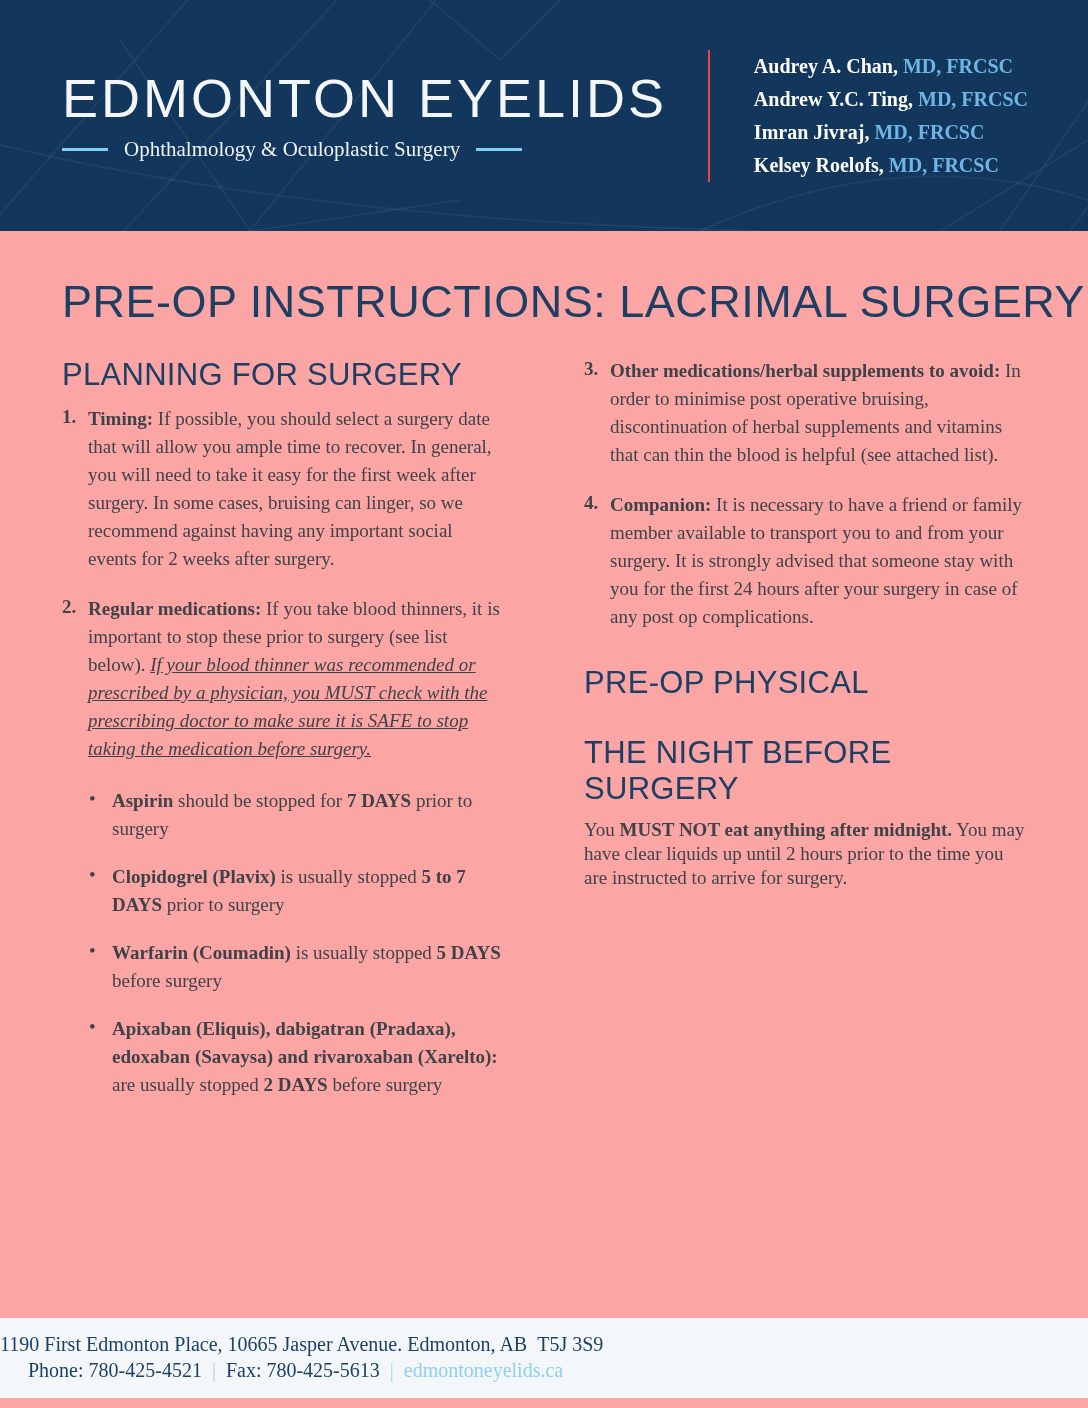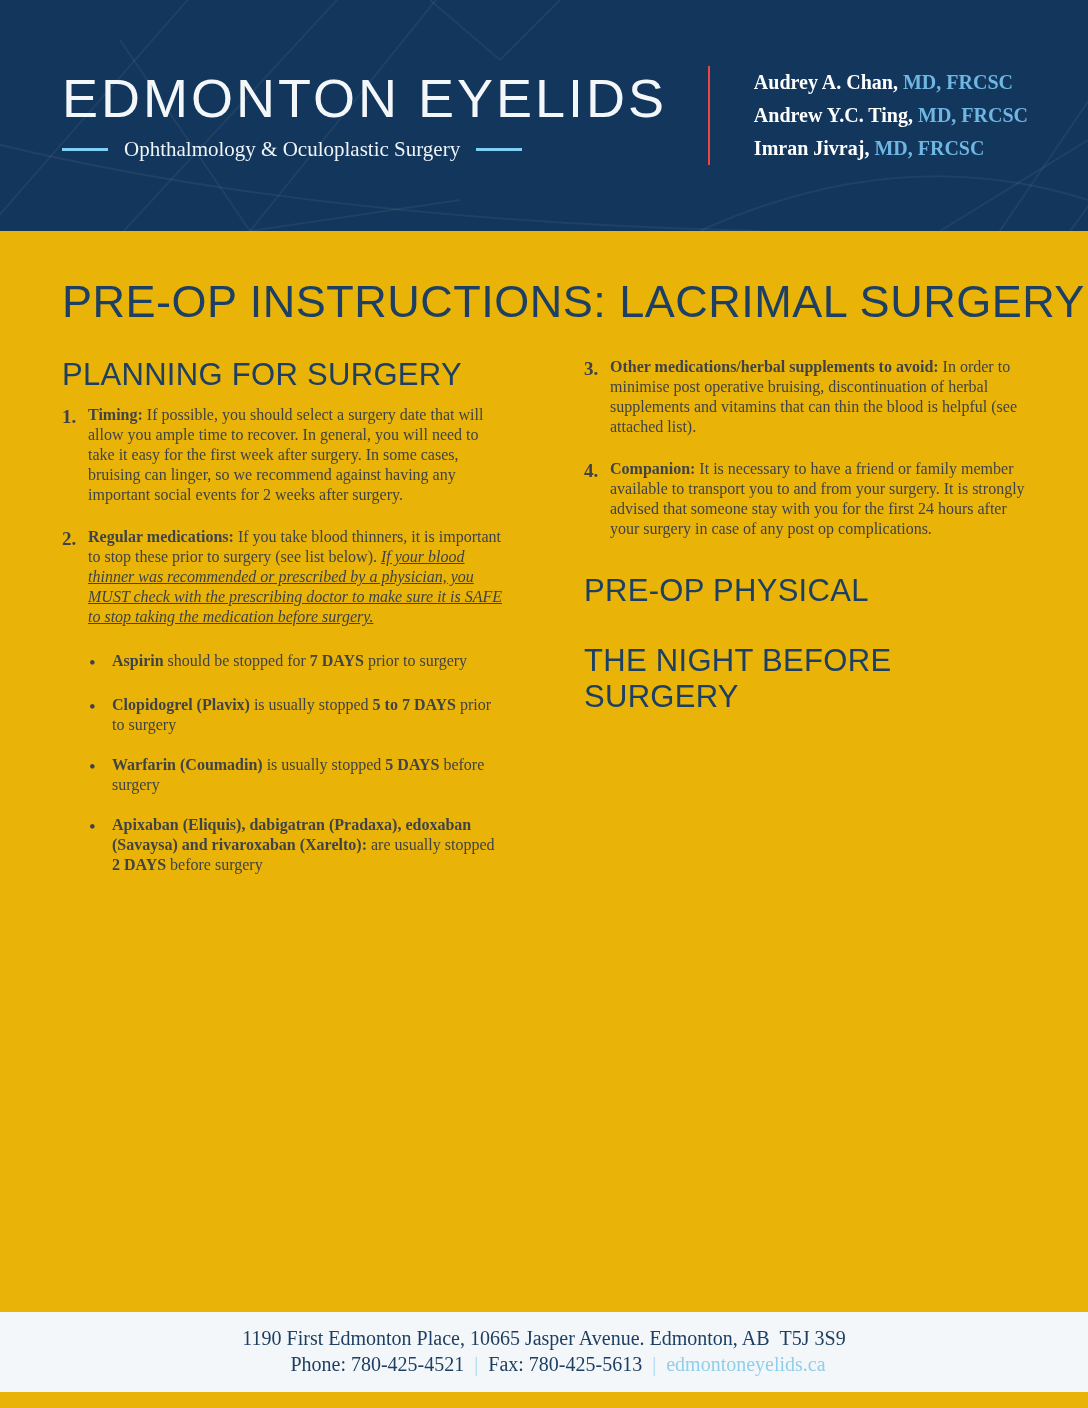--- a/index.html
+++ b/index.html
@@ -1,19 +1,19 @@
 <!DOCTYPE html>
 <html><head>
 <meta charset="utf-8">
 <style>
   * { margin:0; padding:0; box-sizing:border-box; }
   html,body { background:#e8e8e8; }
   .page {
     position:relative; width:1088px; height:1408px; margin:0 auto;
-    background:#eab308; overflow:hidden;
+    background:#fca5a5; overflow:hidden;
     font-family:"Liberation Serif", serif; color:#3f4347;
   }
 
   
   .header {
     position:relative; height:231px; background:#12365c;
     display:flex; align-items:center; overflow:hidden;
   }
   .header-pattern { position:absolute; inset:0; pointer-events:none; }
   .logo-block { position:relative; margin-left:62px; z-index:2; }
@@ -46,36 +46,36 @@
   .col { flex:1 1 0; min-width:0; }
   .section-heading {
     font-family:"Liberation Sans", sans-serif; font-weight:300;
     font-size:31px; letter-spacing:0.3px; color:#1c3f63; line-height:1.15;
     margin-bottom:12px;
   }
   .section-heading.spaced { margin-top:34px; }
 
   .num-item { display:flex; margin-bottom:22px; }
   .num-marker { flex:none; width:26px; font-weight:bold; font-size:19px; line-height:24px; }
-  .num-body { font-size:16px; line-height:20px; }
+  .num-body { font-size:19px; line-height:28px; }
 
   .bullet-list { margin-left:27px; margin-top:24px; }
   .bullet-item { display:flex; margin-bottom:20px; }
   .bullet-marker { flex:none; width:23px; font-size:19px; line-height:24px; }
 
   .para { font-size:19px; line-height:24px; margin-bottom:0; }
 
   .sg-b { font-weight:bold; }
   .sg-i { font-style:italic; }
   .sg-u { text-decoration:underline; }
 
   
   .footer {
-    position:absolute; left:0; right:0; bottom:16px; height:80px;
-    background:#f4f7f9; text-align:center; padding-top:13px;
+    position:absolute; left:0; right:0; bottom:10px; height:80px;
+    background:#f4f7f9; padding-top:13px;
   }
   .footer-address { font-size:20px; color:#1c3f63; line-height:26px; }
   .footer-contact { font-size:20px; color:#1c3f63; line-height:26px;padding-left:28px; }
   .footer-sep { color:#a5d7ef; margin:0 10px; }
   .footer-link { color:#8ecfeb; text-decoration:none; }
 </style>
 </head>
 <body>
 
 <div class="page">
@@ -107,20 +107,23 @@
 
     <div class="doctors-block">
       <div class="doctor-line">
         <span>Audrey A. Chan,</span><span class="doctor-cred"> MD, FRCSC</span>
       </div>
       <div class="doctor-line">
         <span>Andrew Y.C. Ting,</span><span class="doctor-cred"> MD, FRCSC</span>
       </div>
       <div class="doctor-line">
         <span>Imran Jivraj,</span><span class="doctor-cred"> MD, FRCSC</span>
+      </div>
+      <div class="doctor-line">
+        <span>Kelsey Roelofs,</span><span class="doctor-cred"> MD, FRCSC</span>
       </div>
     </div>
   </div>
 
   <div class="main">
     <h1 class="page-title">PRE-OP INSTRUCTIONS: LACRIMAL SURGERY</h1>
 
     <div class="columns">
 
       <div class="col">
@@ -163,20 +166,21 @@
         </div>
 
         <div class="num-item">
           <span class="num-marker">4.</span>
           <span class="num-body"><span class="sg-b">Companion:</span><span> It is necessary to have a friend or family member available to transport you to and from your surgery. It is strongly advised that someone stay with you for the first 24 hours after your surgery in case of any post op complications.</span></span>
         </div>
 
         <h2 class="section-heading spaced">PRE-OP PHYSICAL</h2>
 
         <h2 class="section-heading spaced">THE NIGHT BEFORE SURGERY</h2>
+        <p class="para"><span>You </span><span class="sg-b">MUST NOT eat anything after midnight.</span><span> You may have clear liquids up until 2 hours prior to the time you are instructed to arrive for surgery.</span></p>
       </div>
 
     </div>
   </div>
 
   <div class="footer">
     <div class="footer-address">1190 First Edmonton Place, 10665 Jasper Avenue. Edmonton, AB&nbsp;&nbsp;T5J 3S9</div>
     <div class="footer-contact">
       <span>Phone: 780-425-4521</span><span class="footer-sep">|</span><span>Fax: 780-425-5613</span><span class="footer-sep">|</span><a href="#" class="footer-link">edmontoneyelids.ca</a>
     </div>

